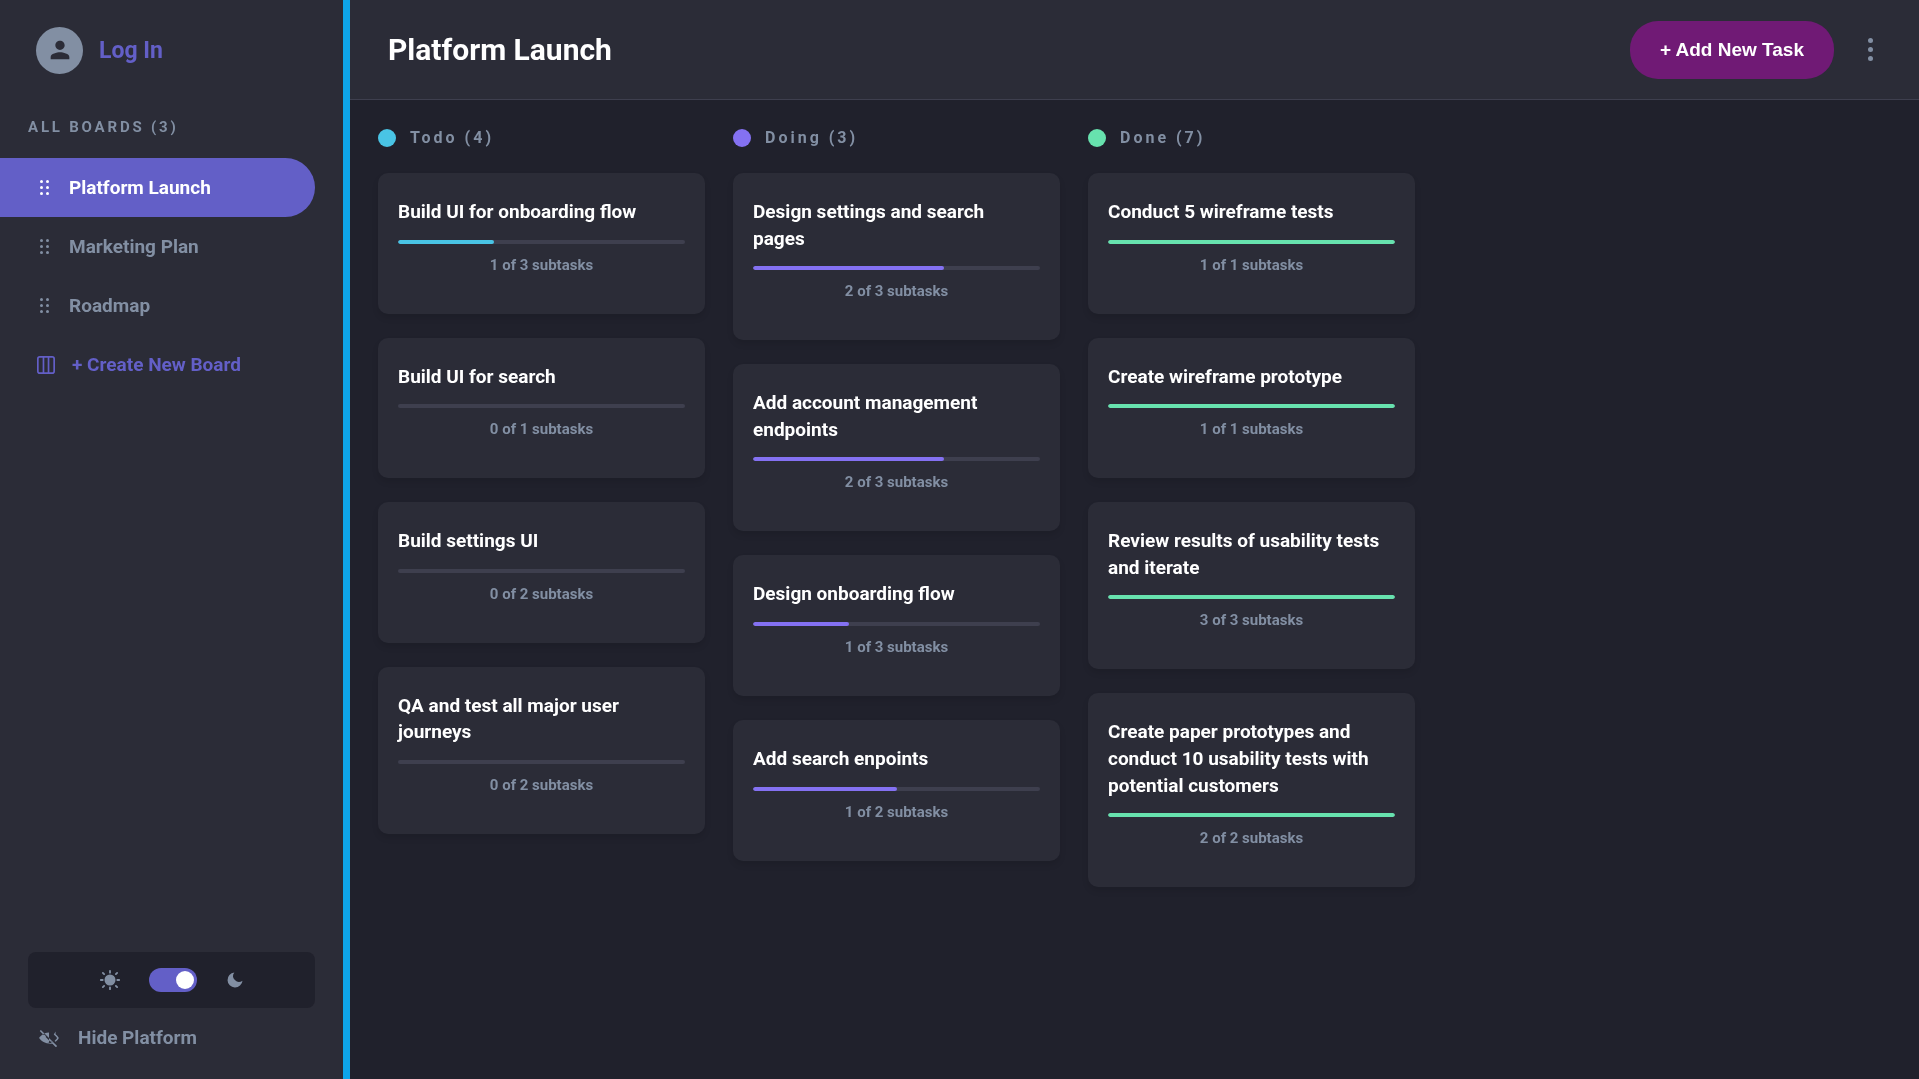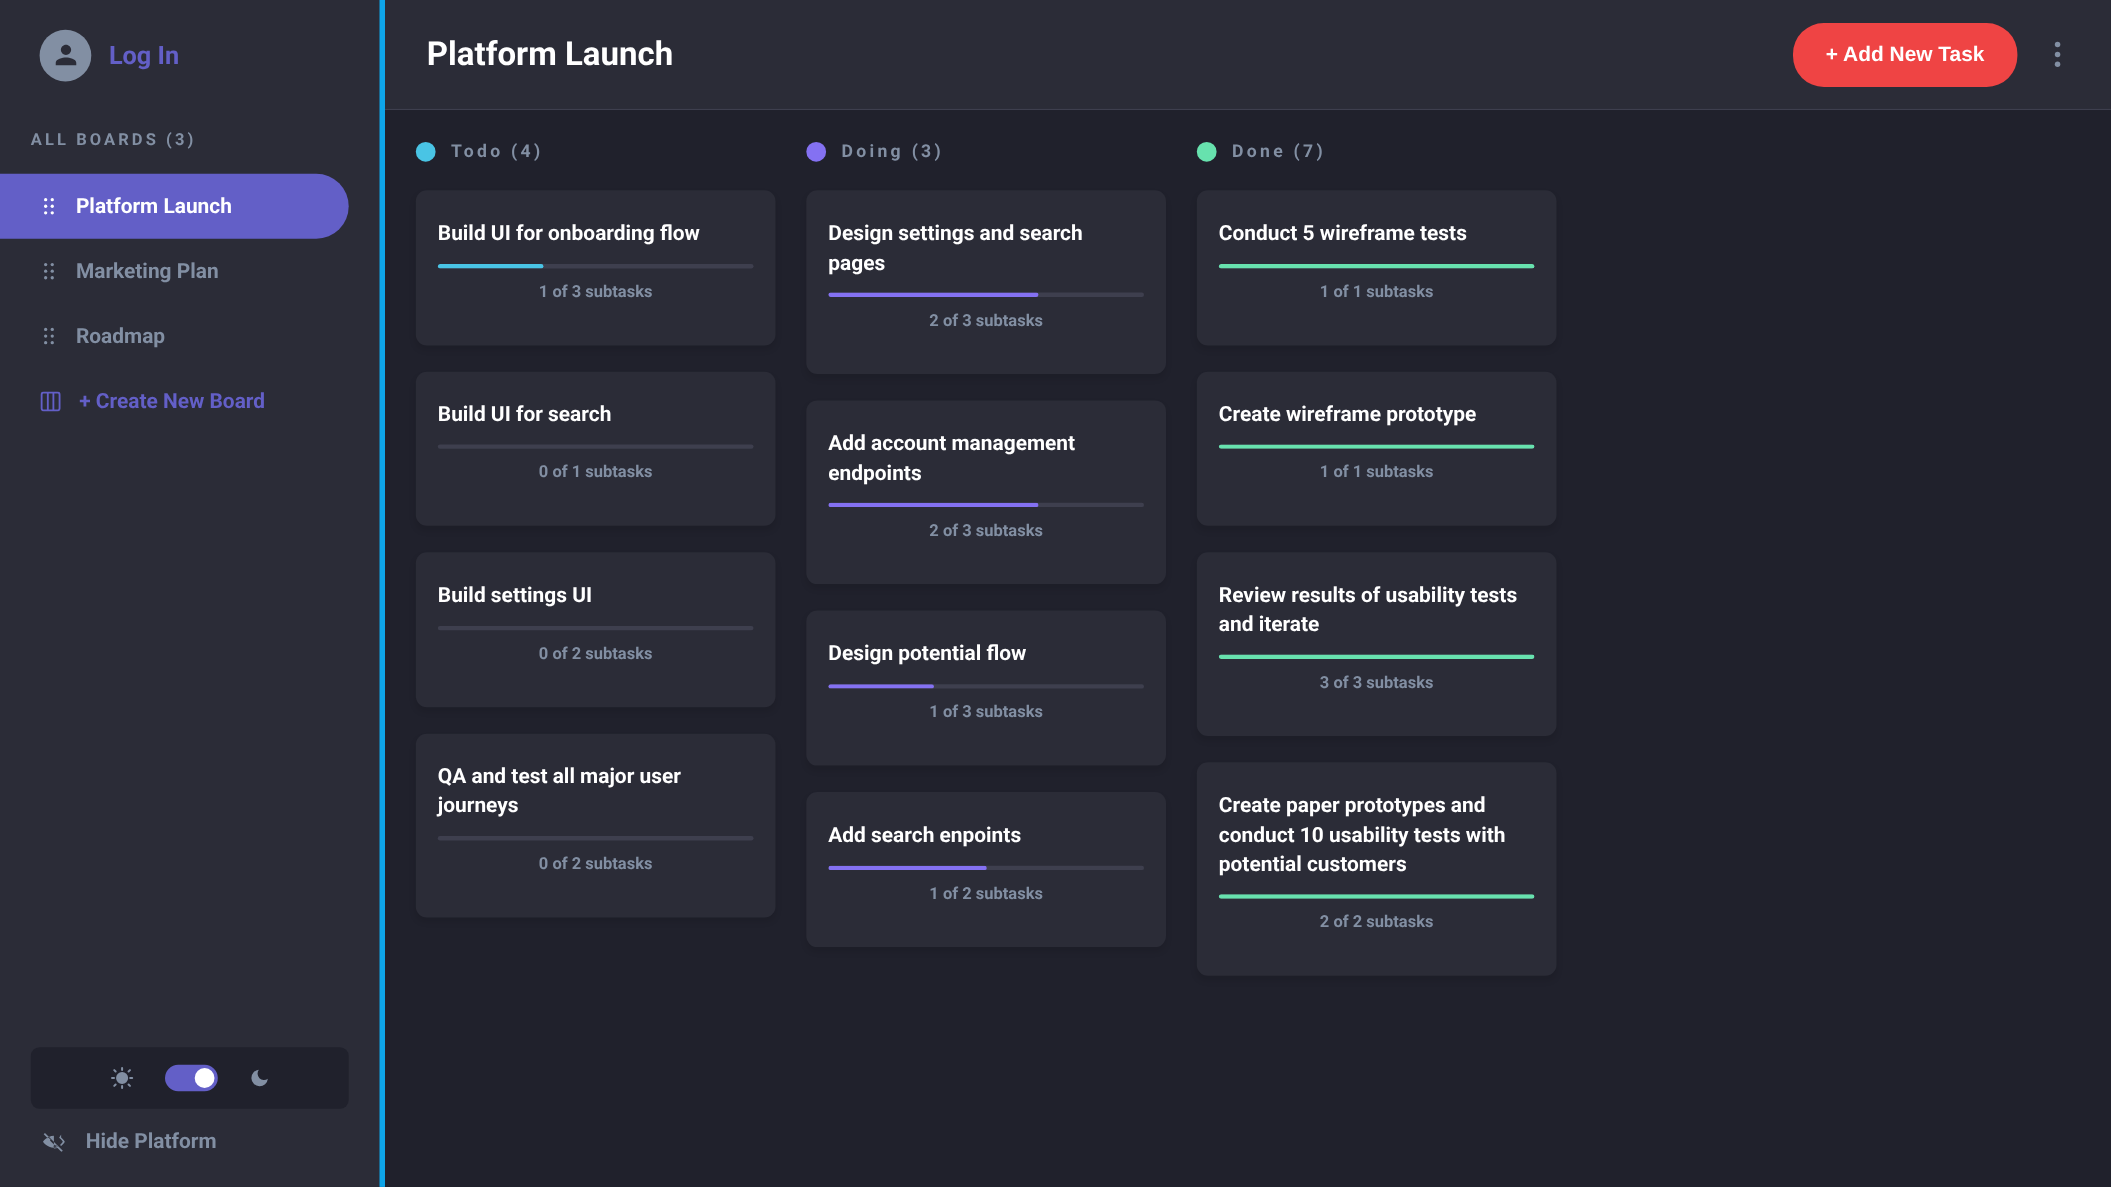--- a/index.html
+++ b/index.html
@@ -8,21 +8,21 @@
   background: #20212c;
   color: #fff;
   width: 1919px;
   height: 1079px;
   overflow: hidden;
   display: flex;
 }
 .sidebar {
   width: 350px;
   background: #2b2c37;
-  border-right: 5px solid #0ea5e9;
+  border-right: 7px solid #0ea5e9;
   display: flex;
   flex-direction: column;
 }
 .sidebar-top {
   height: 100px;
   display: flex;
   align-items: center;
   padding: 0 36px;
   gap: 16px;
 }
@@ -154,21 +154,21 @@
   font-weight: 700;
   color: #fff;
 }
 .header-actions {
   margin-left: auto;
   display: flex;
   align-items: center;
   gap: 26px;
 }
 .add-task-btn {
-  background: #ef4444;
+  background: #701a75;
   color: #fff;
   border: none;
   border-radius: 28px;
   padding: 18px 30px;
   font-size: 19px;
   font-weight: 700;
   cursor: pointer;
 }
 .more-menu {
   display: flex;
@@ -402,21 +402,21 @@
       <div class="subtask-count">2 of 3 subtasks</div>
         </div>
         <div class="task-card">
       <div class="task-title">Add account management endpoints</div>
       <div class="progress-bar">
         <div class="progress-fill" style="width:66.66666666666666%;background:#8471f2"></div>
       </div>
       <div class="subtask-count">2 of 3 subtasks</div>
         </div>
         <div class="task-card">
-      <div class="task-title">Design potential flow</div>
+      <div class="task-title">Design onboarding flow</div>
       <div class="progress-bar">
         <div class="progress-fill" style="width:33.33333333333333%;background:#8471f2"></div>
       </div>
       <div class="subtask-count">1 of 3 subtasks</div>
         </div>
         <div class="task-card">
       <div class="task-title">Add search enpoints</div>
       <div class="progress-bar">
         <div class="progress-fill" style="width:50%;background:#8471f2"></div>
       </div>

